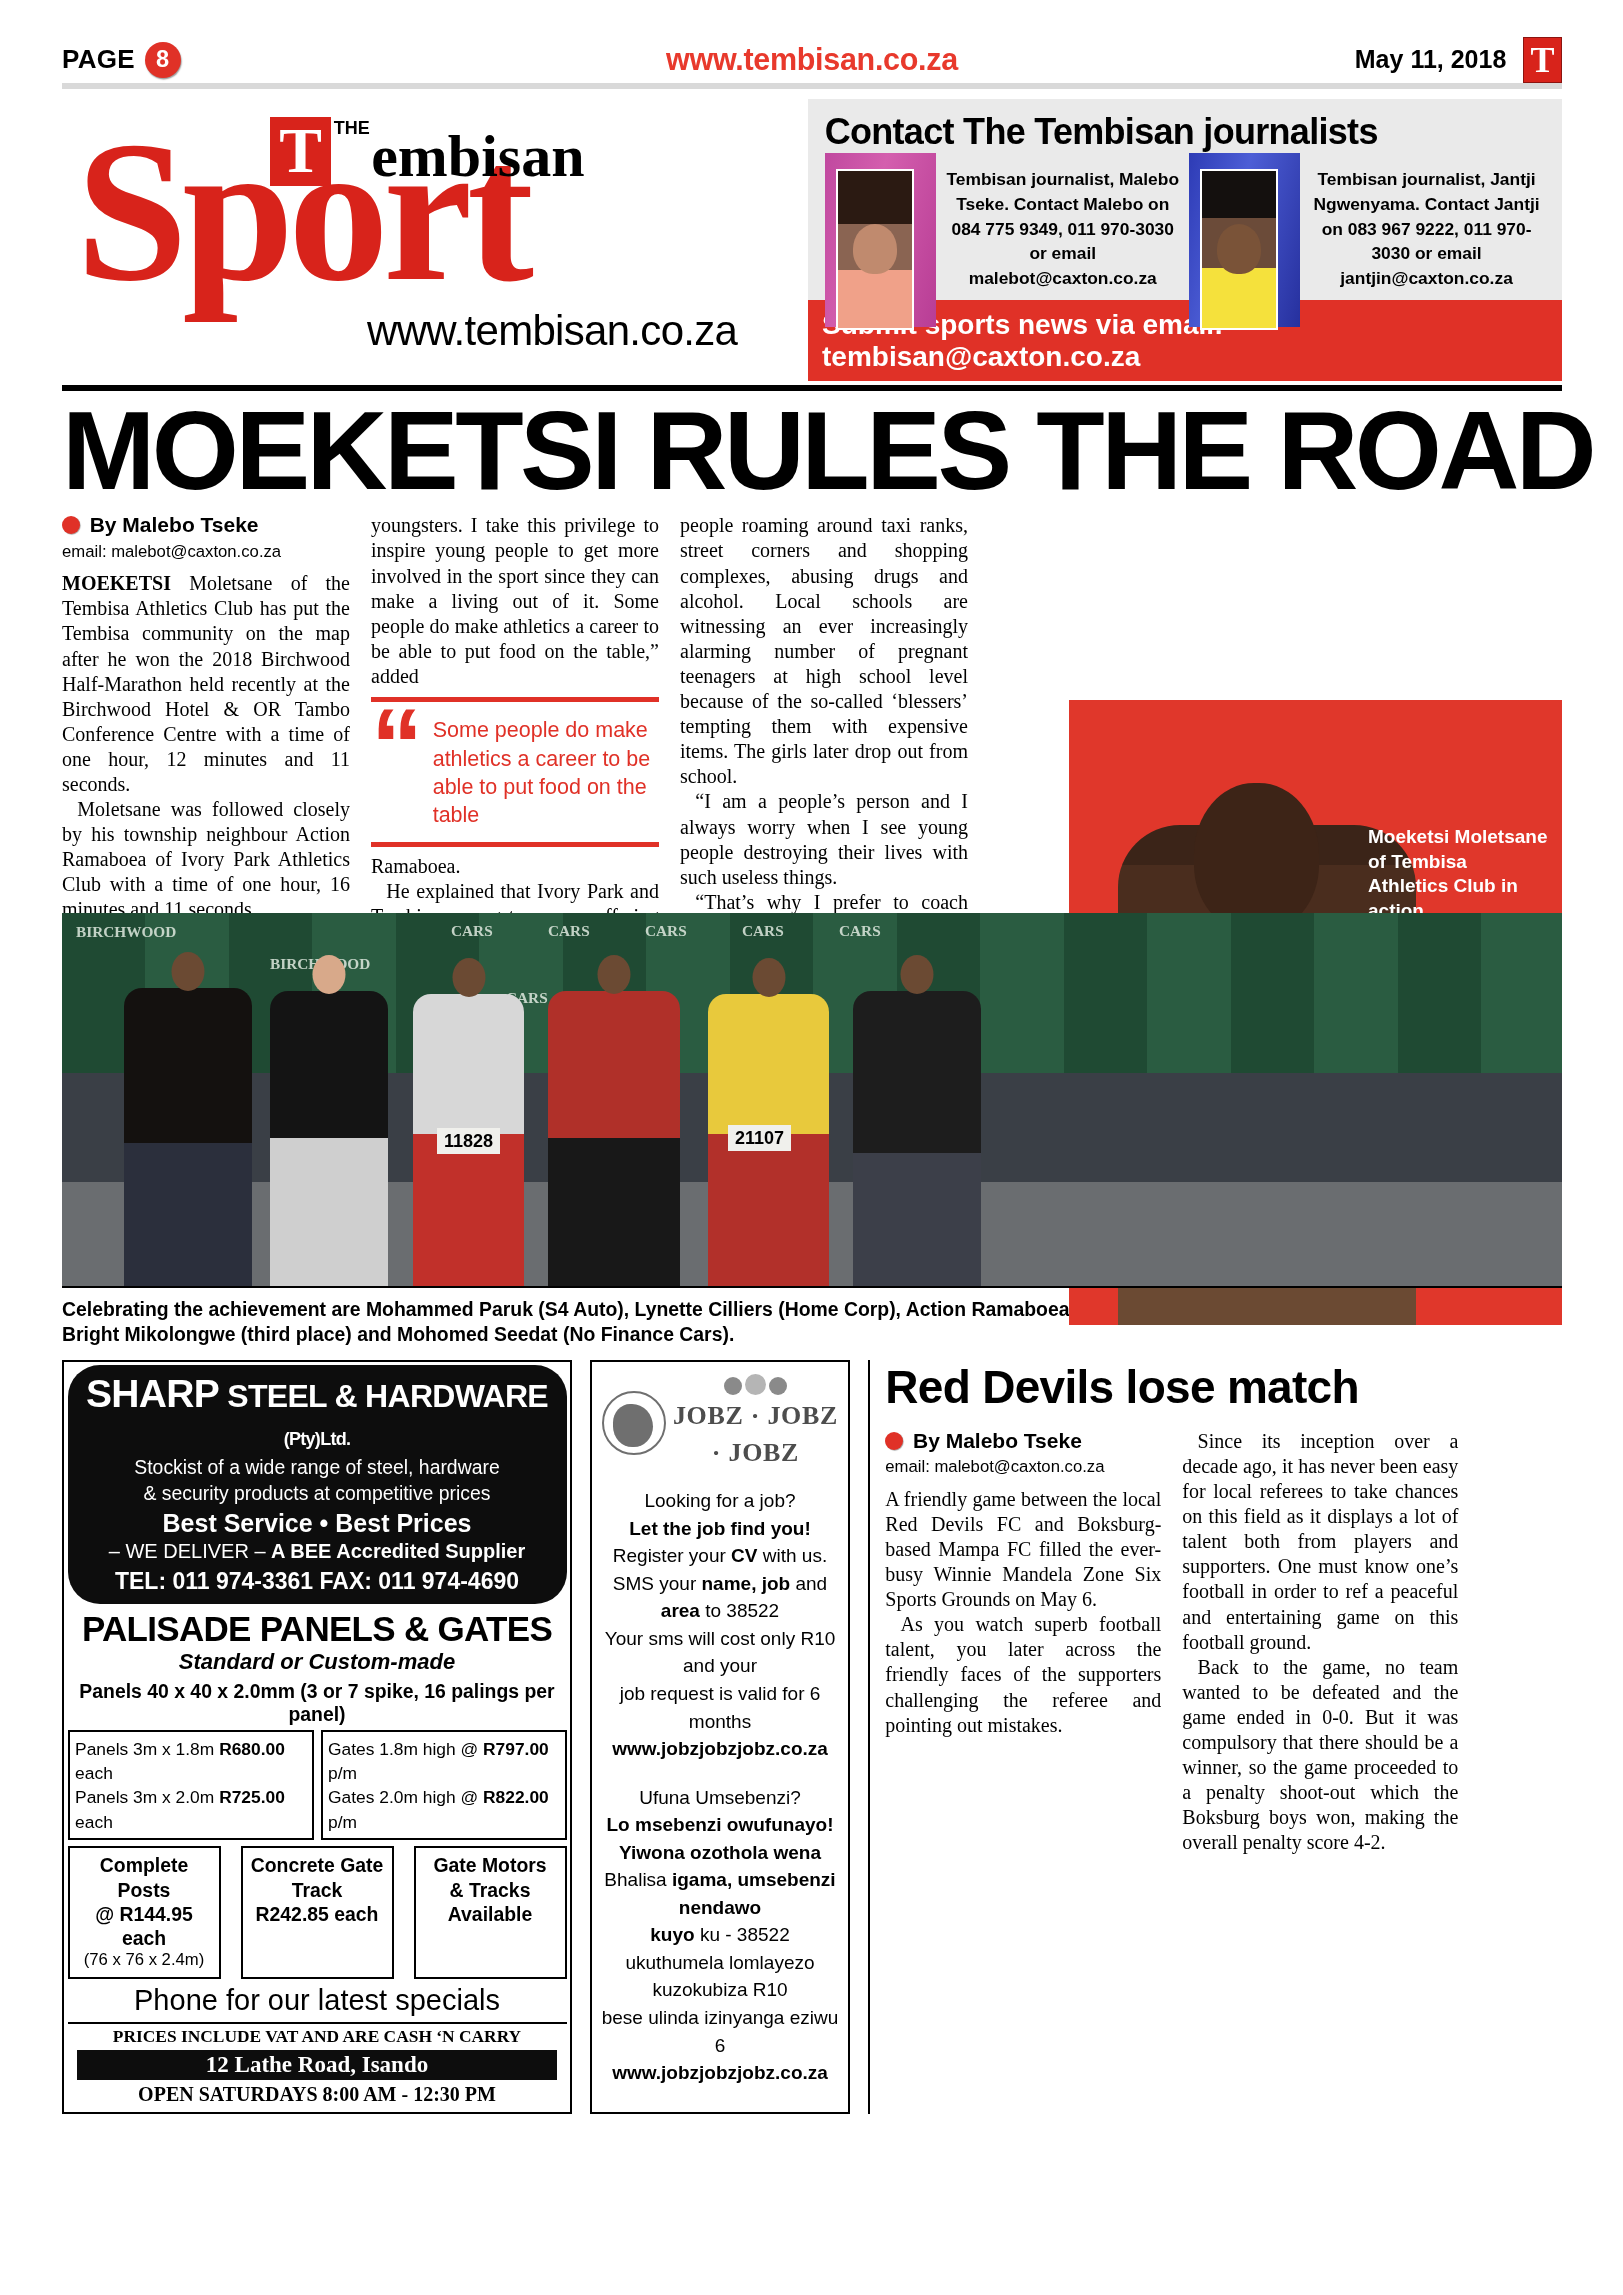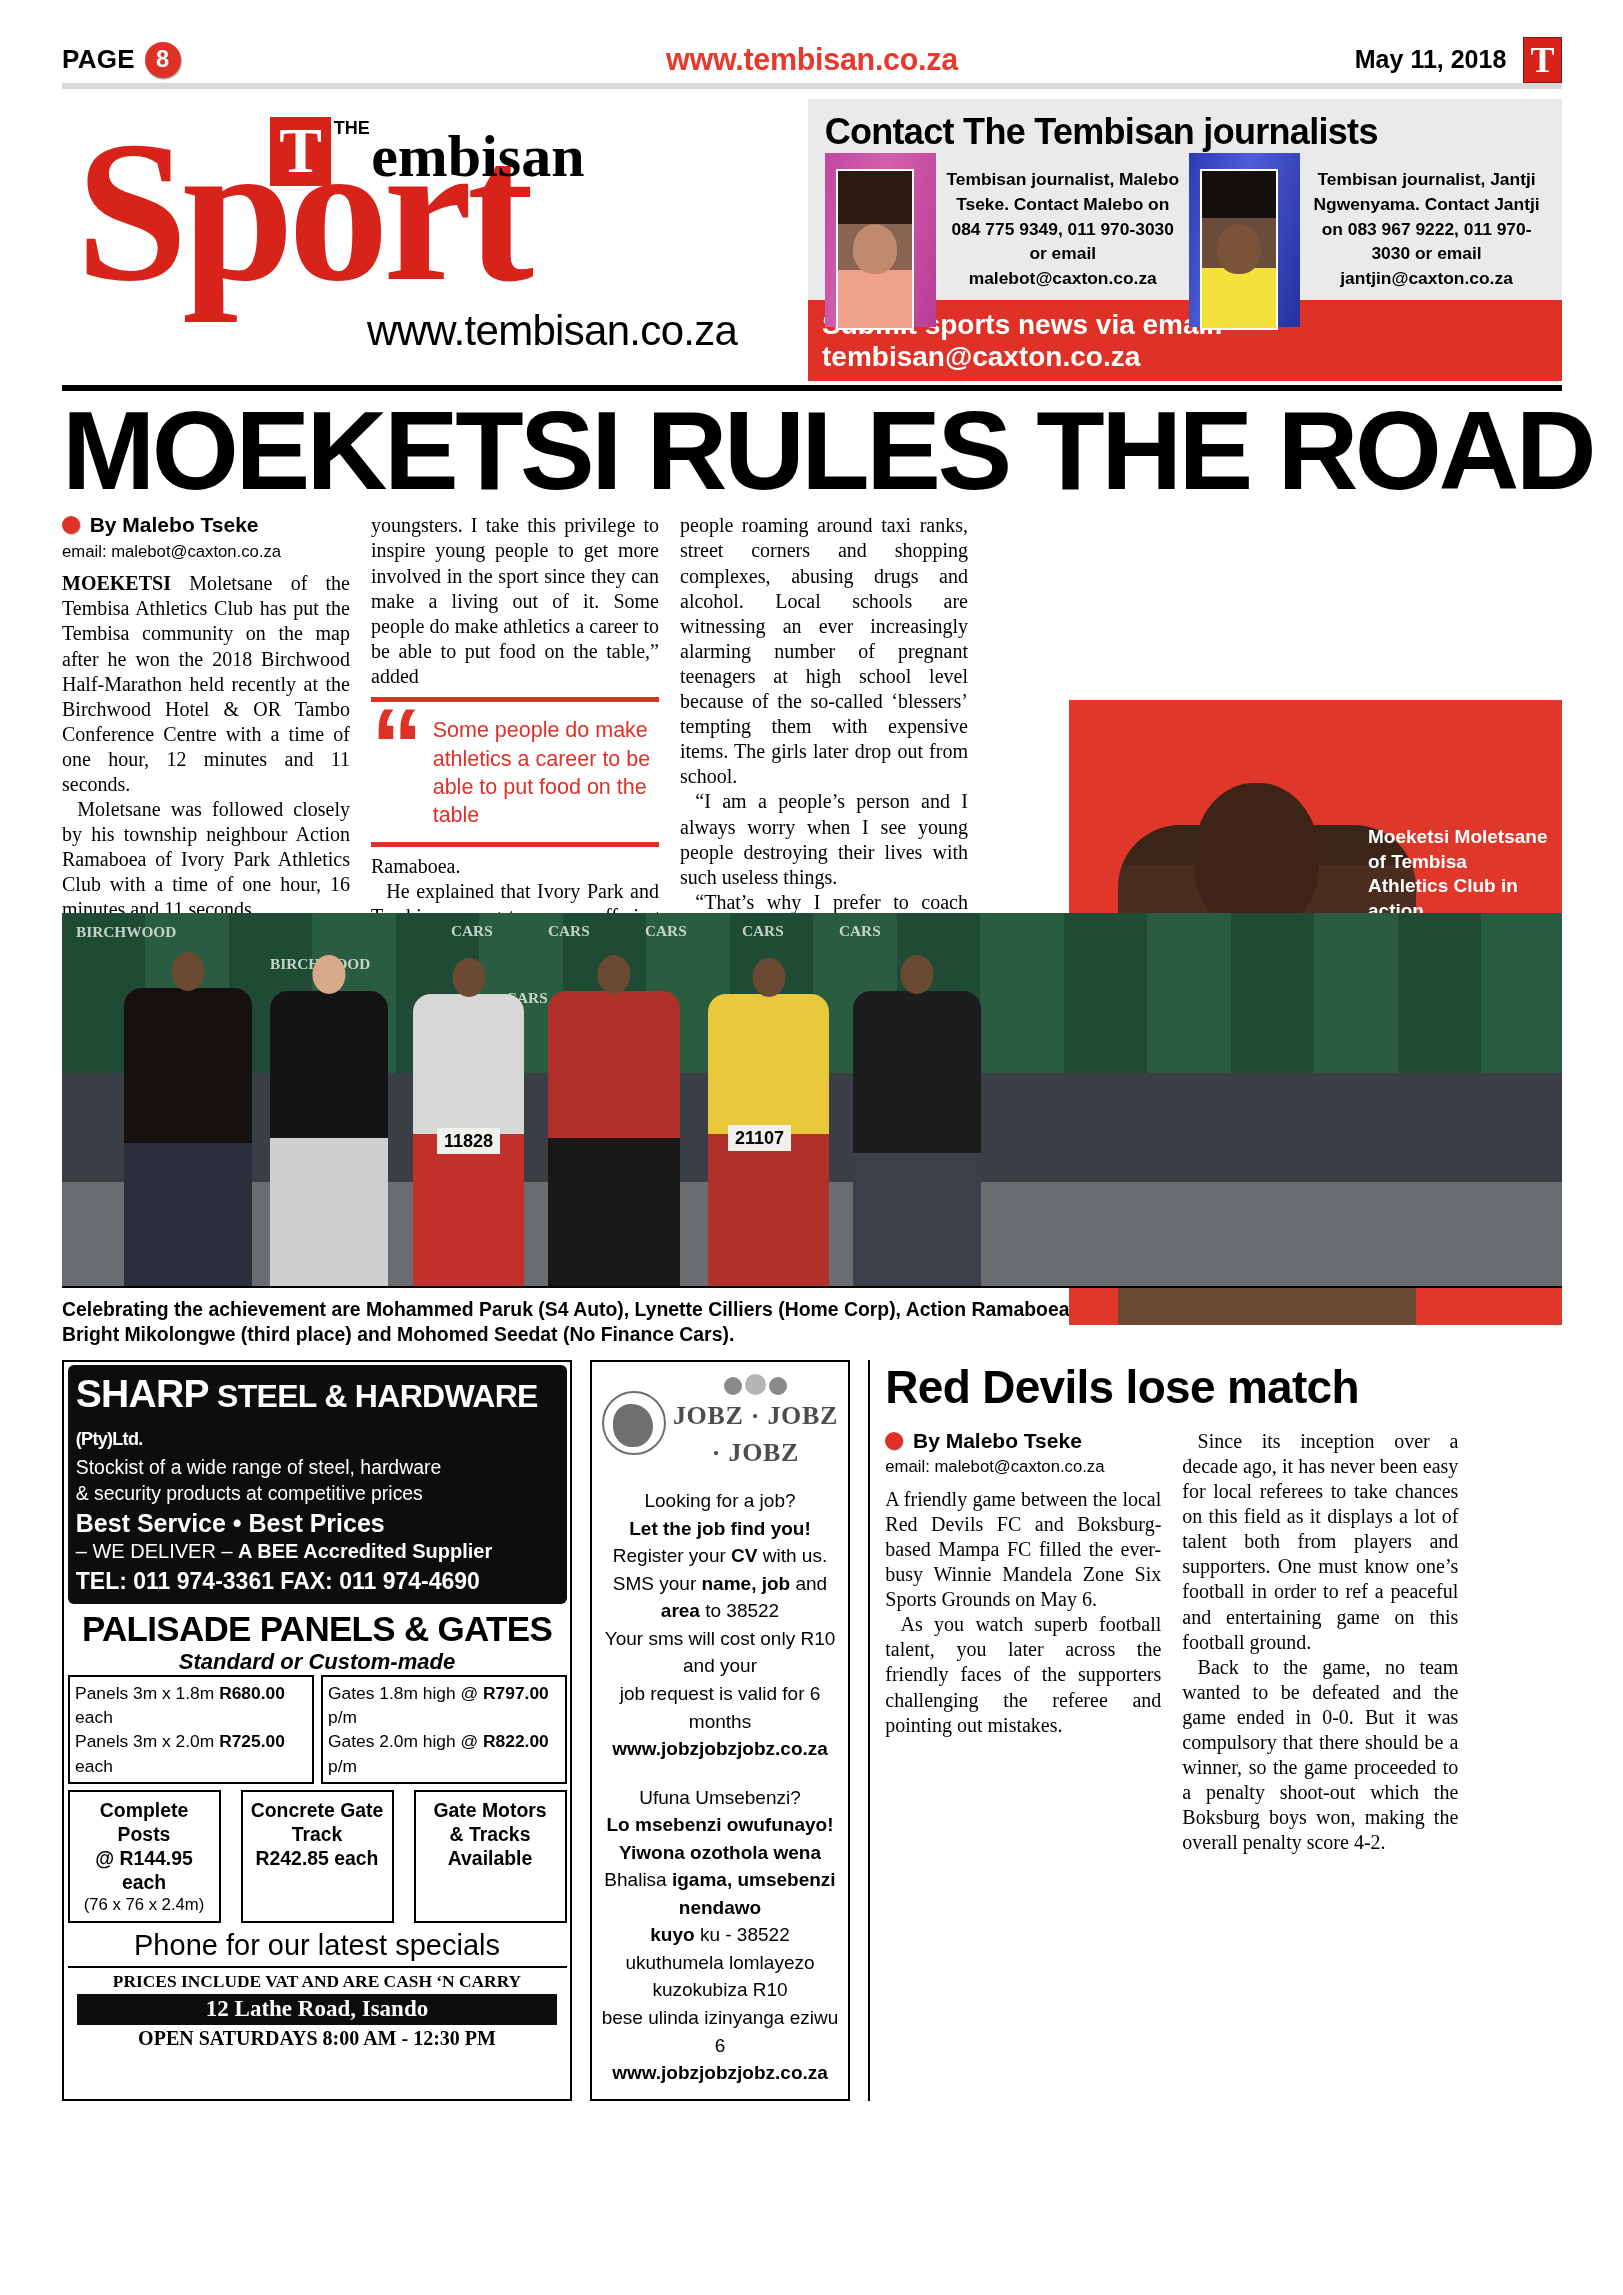--- a/index.html
+++ b/index.html
@@ -211,22 +211,22 @@
   }
 
   
   .bottom-row { display: flex; gap: 18px; margin-top: 12.5px; }
 
   
   .ad-sharp {
     width: 510px; border: 2.1px solid #000; background: #fff; padding: 3.5px;
   }
   .sharp-black {
-    background: #0d0d0d; color: #fff; border-radius: 6px; padding: 7px 8.3px 9.7px 8.3px;
-    text-align: left; font-family: "Liberation Sans", sans-serif;
+    background: #0d0d0d; color: #fff; border-radius: 32px; padding: 7px 8.3px 9.7px 8.3px;
+    text-align: center; font-family: "Liberation Sans", sans-serif;
   }
   .sharp-title { font-size: 32px; font-weight: bold; letter-spacing: -0.7px; }
   .sharp-title .big { font-size: 39px; }
   .sharp-title .pty { font-size: 18px; }
   .sharp-sub { font-size: 19.4px; line-height: 1.18; margin-top: 2.8px; }
   .sharp-best { font-size: 25px; font-weight: bold; margin-top: 4.2px; }
   .sharp-deliver { font-size: 20px; margin-top: 2.8px; }
   .sharp-deliver b { font-weight: bold; }
   .sharp-tel { font-size: 23px; font-weight: bold; margin-top: 4.2px; }
   .palisade {
@@ -448,20 +448,21 @@
           <span class="pty">(Pty)Ltd.</span>
         </div>
         <div class="sharp-sub">Stockist of a wide range of steel, hardware</div>
         <div class="sharp-sub">&amp; security products at competitive prices</div>
         <div class="sharp-best">Best Service • Best Prices</div>
         <div class="sharp-deliver"><span>– WE DELIVER – </span><b>A BEE Accredited Supplier</b></div>
         <div class="sharp-tel">TEL: 011 974-3361    FAX: 011 974-4690</div>
       </div>
       <div class="palisade">PALISADE PANELS &amp; GATES</div>
       <div class="palisade-sub">Standard or Custom-made</div>
+      <div class="panels-line">Panels 40 x 40 x 2.0mm (3 or 7 spike, 16 palings per panel)</div>
       <div class="price-row">
         <div class="price-box">
           <div><span>Panels 3m x 1.8m </span><b>R680.00</b><span> each</span></div>
           <div><span>Panels 3m x 2.0m </span><b>R725.00</b><span> each</span></div>
         </div>
         <div class="price-box">
           <div><span>Gates 1.8m high @ </span><b>R797.00</b><span> p/m</span></div>
           <div><span>Gates 2.0m high @ </span><b>R822.00</b><span> p/m</span></div>
         </div>
       </div>

